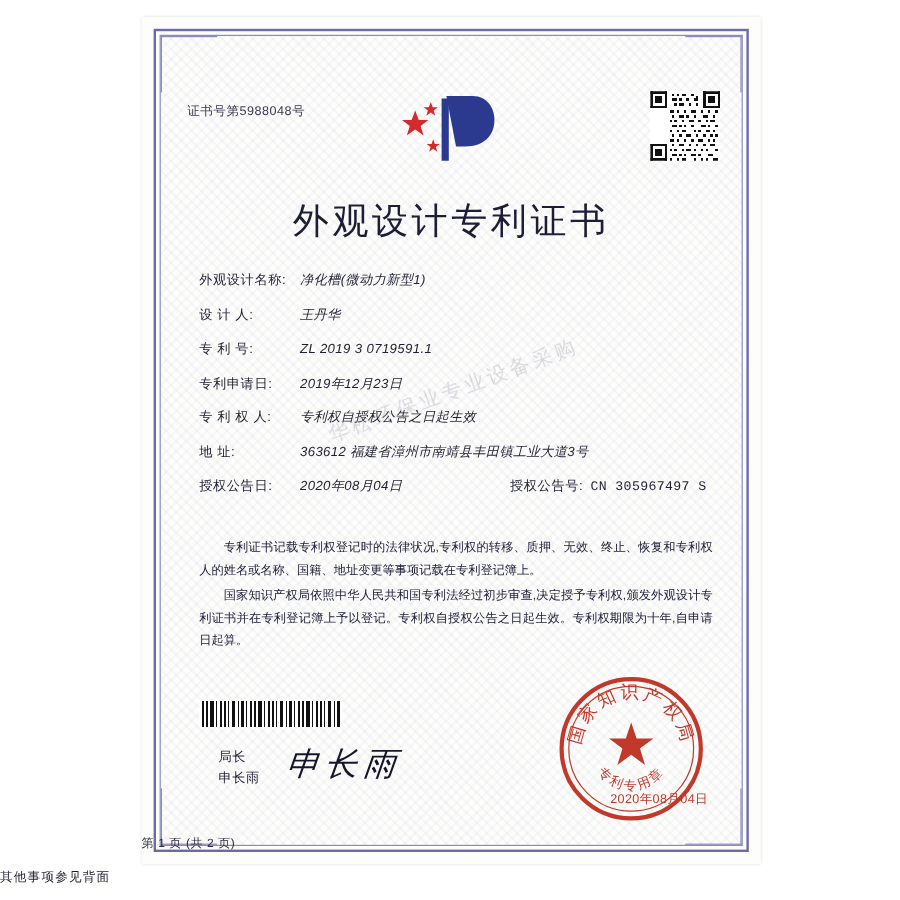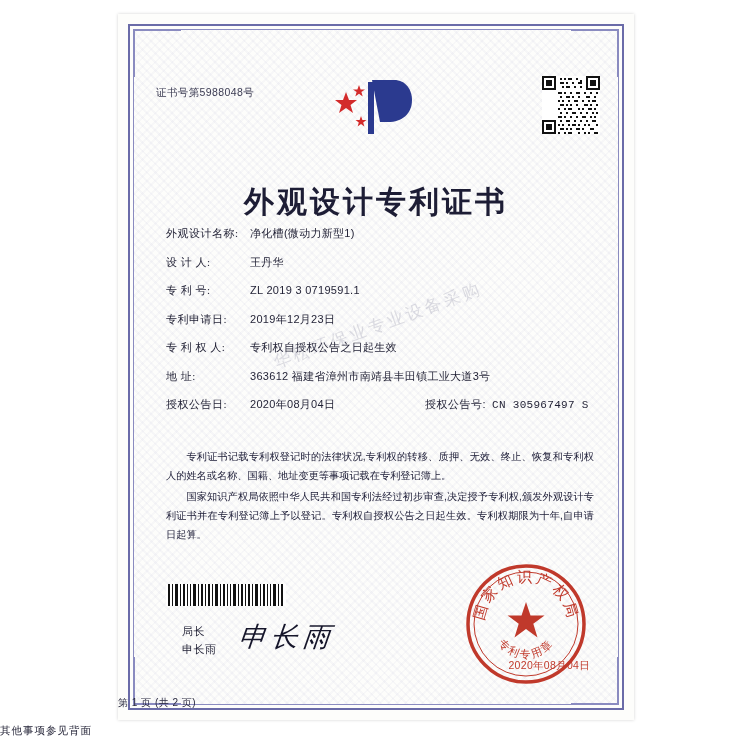--- a/index.html
+++ b/index.html
@@ -75,25 +75,25 @@
     right: 34px; top: 62px;
     width: 58px; height: 58px;
     background: #ffffff;
   }
   .qr-inner {
     width: 100%; height: 100%;
   }
   .title {
     position: absolute;
     left: 0; right: 0;
-    top: 168px;
+    top: 150px;
     text-align: center;
     font-family: "DejaVu Serif", serif;
     font-size: 30px;
-    font-weight: bold;
+    font-weight: normal;
     letter-spacing: 3px;
     color: #1d1d35;
   }
   
   .fields {
     position: absolute;
     left: 48px;
     right: 40px;
     top: 212px;
   }
@@ -101,25 +101,25 @@
     display: flex;
     align-items: baseline;
     margin-bottom: 13.5px;
     font-size: 11px;
     color: #1f1f33;
   }
   .field-label {
     width: 84px;
     flex: 0 0 84px;
     letter-spacing: 0.5px;
-    font-family: Liberation Serif, serif;
   }
   .field-value {
     flex: 1;
     letter-spacing: 0.3px;
+    font-style: italic;
   }
   .field-row.dual .field-value {
     flex: 0 0 auto;
     width: 175px;
   }
   .field-label2 {
     flex: 0 0 auto;
     letter-spacing: 0.5px;
     margin-right: 6px;
   }

